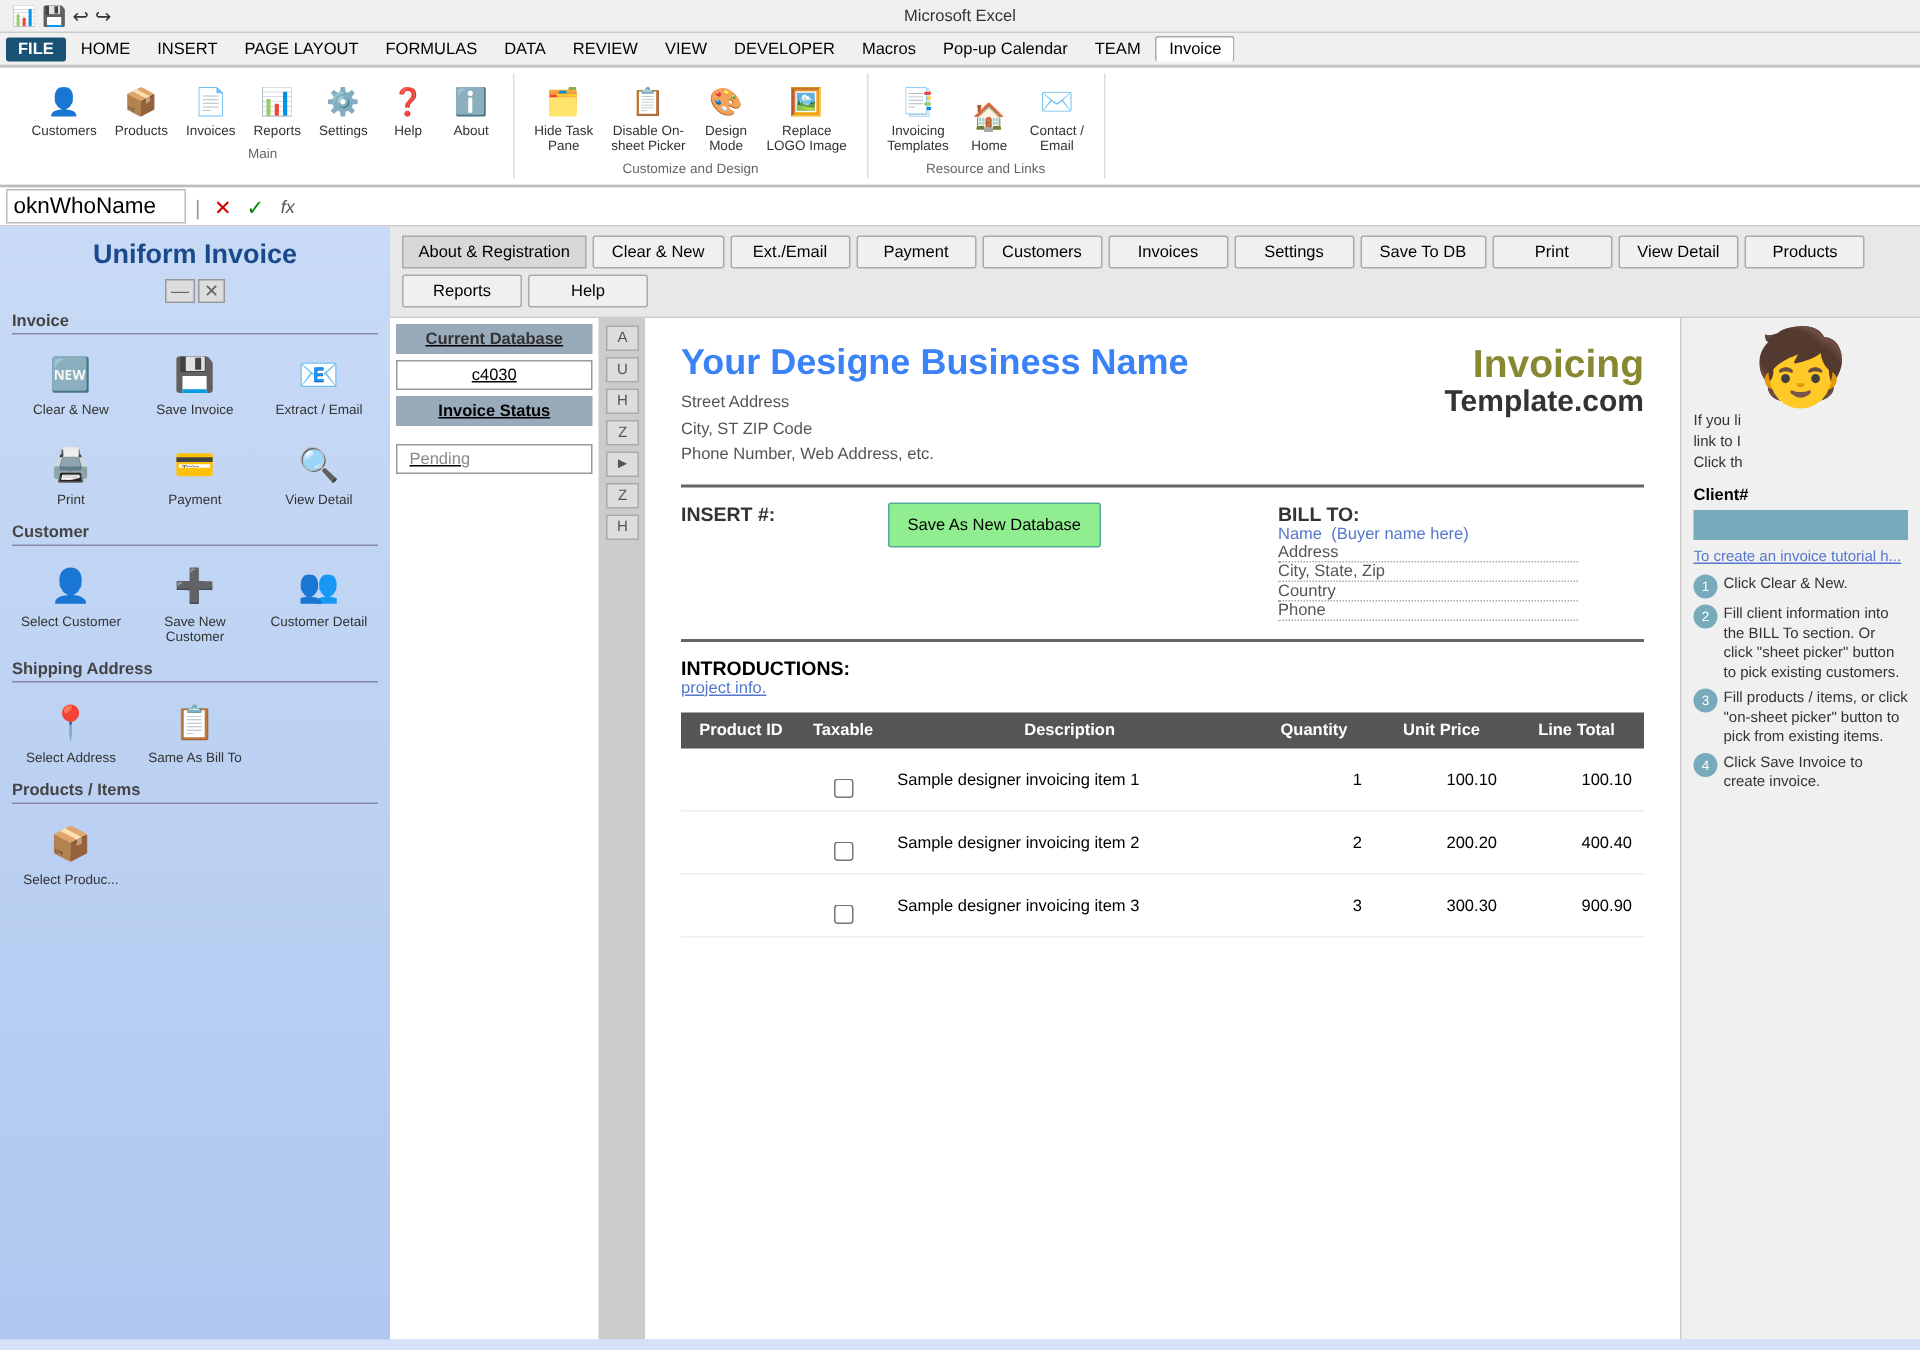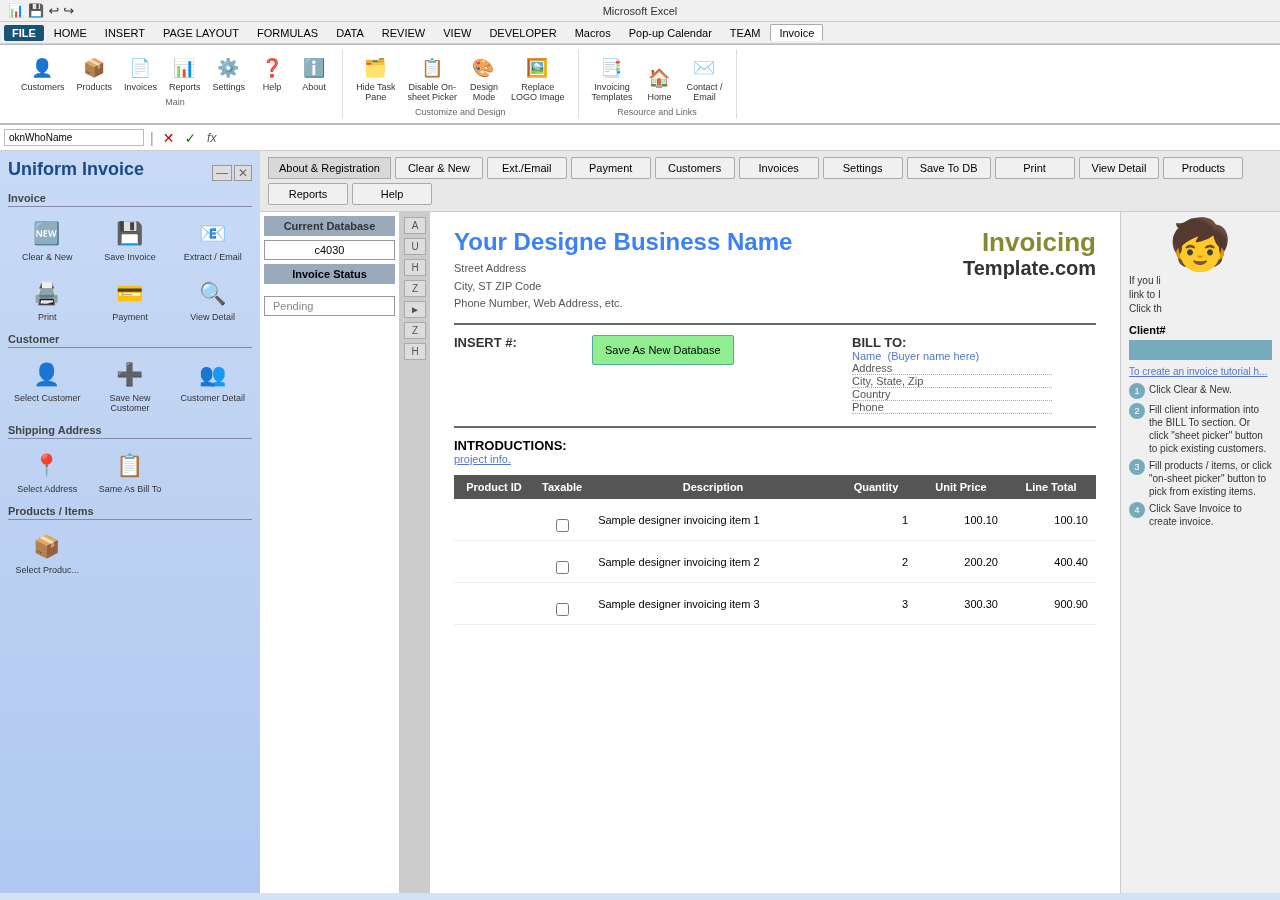--- a/index.html
+++ b/index.html
@@ -19,34 +19,34 @@
     .ribbon { background: #f9f9f9; border-bottom: 2px solid #bbb; display: flex; flex-direction: column; }
     .ribbon-content { display: flex; padding: 4px 8px; gap: 0; background: white; border-top: 1px solid #bbb; }
     .ribbon-group { display: flex; flex-direction: column; border-right: 1px solid #ddd; padding: 2px 8px; min-width: 60px; align-items: center; }
     .ribbon-group-label { font-size: 9px; color: #666; margin-top: 2px; text-align: center; }
     .ribbon-group-items { display: flex; gap: 2px; align-items: flex-end; }
     .ribbon-btn { display: flex; flex-direction: column; align-items: center; padding: 2px 4px; cursor: pointer; border: 1px solid transparent; border-radius: 2px; min-width: 40px; font-size: 9px; text-align: center; color: #333; }
     .ribbon-icon { width: 28px; height: 28px; display: flex; align-items: center; justify-content: center; font-size: 18px; }
 
     
     .formula-bar { background: white; height: 26px; display: flex; align-items: center; border-bottom: 1px solid #ccc; padding: 0 4px; gap: 4px; }
-    .name-box { width: 140px; border: 1px solid #bbb; padding: 2px 4px; font-size: 10px; }
+    .name-box { width: 120px; border: 1px solid #bbb; padding: 2px 4px; font-size: 15px; }
     .formula-sep { color: #999; font-size: 14px; margin: 0 2px; }
     .formula-cancel { color: #c00; cursor: pointer; font-size: 14px; padding: 0 3px; }
     .formula-confirm { color: #080; cursor: pointer; font-size: 14px; padding: 0 3px; }
     .formula-fx { color: #555; font-style: italic; padding: 0 4px; font-size: 12px; }
     .formula-input { flex: 1; border: none; outline: none; font-size: 11px; }
 
     
     .main-layout { display: flex; height: calc(900px - 22px - 22px - 88px - 26px); }
 
     
     .left-panel { width: 260px; background: linear-gradient(to bottom, #c8daf5, #b0c8f0); padding: 8px; overflow-y: auto; flex-shrink: 0; }
     .panel-title { font-size: 18px; font-weight: bold; color: #1a4a8a; margin-bottom: 6px; }
-    .panel-title-row { display: flex; justify-content: space-between; align-items: center; margin-bottom: 4px; }
+    .panel-title-row { display: flex; justify-content: space-between; align-items: center; margin-bottom: 4px; flex-direction: column; }
     .close-x { cursor: pointer; font-size: 12px; color: #666; border: 1px solid #999; padding: 0 3px; background: #ddd; }
 
     .section-header { font-size: 11px; color: #444; border-bottom: 1px solid #88a; margin: 6px 0 4px; padding-bottom: 2px; font-weight: bold; }
     .icon-grid { display: grid; grid-template-columns: repeat(3, 1fr); gap: 4px; margin-bottom: 4px; }
     .icon-btn { display: flex; flex-direction: column; align-items: center; cursor: pointer; padding: 4px 2px; border: 1px solid transparent; border-radius: 3px; font-size: 9px; text-align: center; color: #333; }
     .icon-img { width: 36px; height: 36px; display: flex; align-items: center; justify-content: center; font-size: 22px; }
 
     
     .right-area { flex: 1; display: flex; overflow: hidden; }
 
@@ -92,21 +92,21 @@
     .mascot-area { text-align: center; font-size: 40px; line-height: 1; }
     .info-text { font-size: 10px; color: #333; line-height: 1.4; margin-top: 4px; }
     .client-label { font-size: 11px; font-weight: bold; margin-top: 8px; }
     .client-box { background: #7ab; padding: 4px; margin-top: 4px; }
     .tutorial-link { color: #5577cc; text-decoration: underline; font-size: 10px; cursor: pointer; display: block; margin: 6px 0; }
     .step-row { display: flex; gap: 4px; margin: 4px 0; align-items: flex-start; }
     .step-num { background: #7ab; color: white; width: 16px; height: 16px; border-radius: 50%; display: flex; align-items: center; justify-content: center; font-size: 9px; flex-shrink: 0; }
     .step-text { font-size: 10px; color: #333; line-height: 1.3; }
 
     
-    .db-panel { width: 140px; background: white; border-right: 1px solid #ccc; padding: 4px; }
+    .db-panel { width: 140px; background: white; border-right: 1px solid #ccc; padding: 4px; text-decoration: underline; }
     .db-title { background: #9ab; padding: 4px 8px; font-size: 11px; font-weight: bold; color: #333; text-align: center; margin-bottom: 4px; }
     .db-value { background: white; border: 1px solid #999; padding: 3px 8px; text-align: center; font-size: 11px; margin-bottom: 4px; }
     .status-label { background: #9ab; padding: 4px 8px; font-size: 11px; font-weight: bold; text-align: center; margin-bottom: 4px; }
     .status-value { background: white; border: 1px solid #999; padding: 3px 8px; text-align: left; font-size: 11px; color: #888; margin-top: 12px; }
 
     .checkbox-col { display: flex; align-items: center; justify-content: center; }
     input[type=checkbox] { width: 13px; height: 13px; }
 
     .date-row { display: flex; align-items: flex-start; gap: 12px; margin-bottom: 12px; }
   </style>

